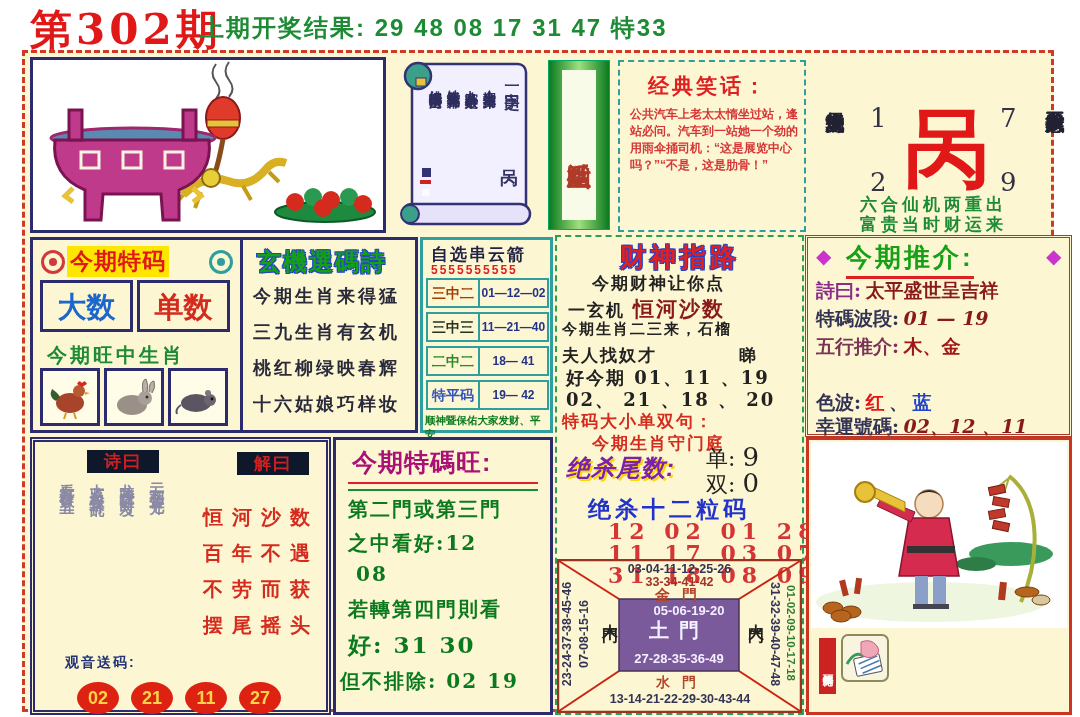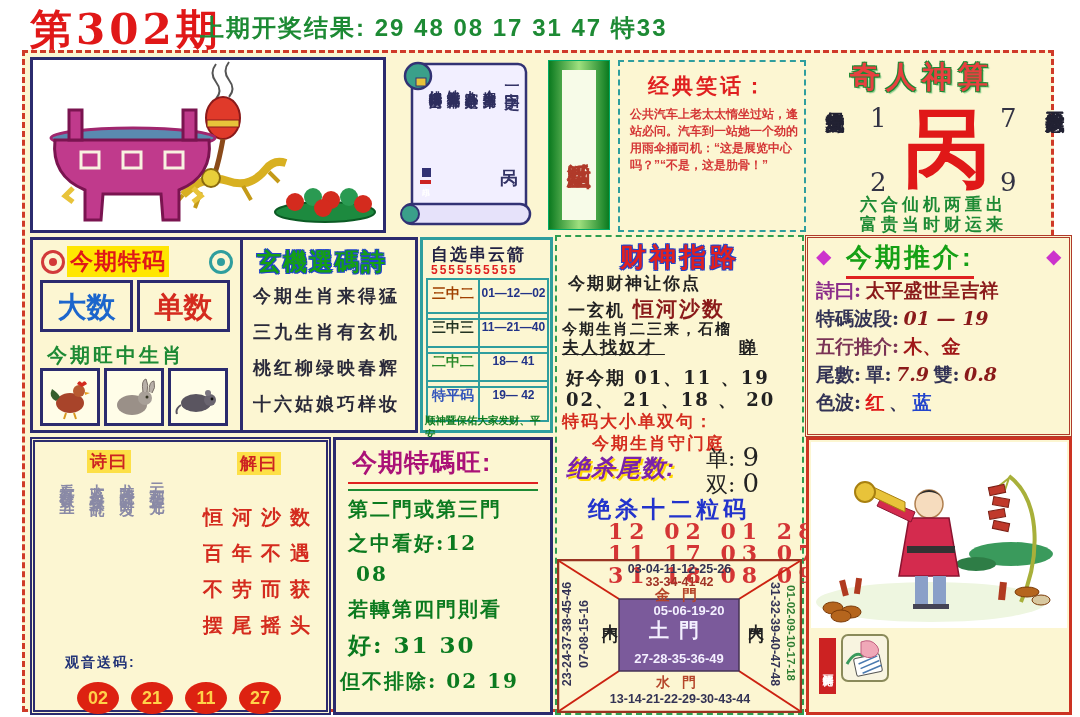--- a/index.html
+++ b/index.html
@@ -42,21 +42,21 @@
   .bigcell{border:3px solid #2b2b6e;box-sizing:border-box;text-align:center;font-weight:bold;font-size:29px;line-height:48px;}
   .zodiacLine{font-size:20px;font-weight:bold;color:#1d8a34;letter-spacing:3px;}
   .aniCell{border:3px solid #2b2b6e;box-sizing:border-box;background:#fffde8;display:flex;align-items:center;justify-content:center;}
   
   .xjTitle{font-size:24px;font-weight:bold;color:#15a015;letter-spacing:2px;text-shadow:-1px -1px 0 #2244cc,1px -1px 0 #2244cc,-1px 1px 0 #2244cc,1px 1px 0 #2244cc;}
   .xjLine{font-size:18px;color:#2a2a3a;font-weight:bold;letter-spacing:3px;font-family:"DejaVu Serif",serif;}
   
   .cyBox{left:420px;top:237px;width:133px;height:196px;border:3px solid #2f9e9e;box-sizing:border-box;background:#fcf6d2;}
   .cyTitle{font-size:17px;font-weight:bold;color:#222244;letter-spacing:2px;}
   .cyFives{font-size:12px;color:#e02020;font-weight:bold;letter-spacing:2px;}
-  .cyRow{position:absolute;left:3px;width:123px;height:42px;border:2px solid #2f9e9e;box-sizing:border-box;display:flex;}
+  .cyRow{position:absolute;left:3px;width:123px;height:30px;border:2px solid #2f9e9e;box-sizing:border-box;display:flex;}
   .cyLabel{width:50px;font-size:14px;font-weight:bold;line-height:26px;text-align:center;border-right:2px solid #2f9e9e;font-family:"DejaVu Serif",serif;}
   .cyVal{flex:1;font-size:12px;font-weight:bold;color:#223388;line-height:26px;text-align:center;}
   .cyFoot{font-size:10.5px;color:#0b7a1f;font-weight:bold;}
   
   .csBox{left:555px;top:235px;width:249px;height:480px;border:2px dashed #2e9e4f;box-sizing:border-box;background:#fcf6d2;}
   .csTitle{font-size:26px;font-weight:bold;color:#e02020;letter-spacing:4px;text-shadow:-1px -1px 0 #2244cc,1px -1px 0 #2244cc,-1px 1px 0 #2244cc,1px 1px 0 #2244cc;}
   .csLine{font-size:17px;color:#222;font-weight:bold;letter-spacing:2px;font-family:"DejaVu Serif",serif;}
   .csBig{font-size:21px;color:#8a1a1a;}
   .csRed{color:#d42b1e;}
   .jsLabel{font-size:24px;font-weight:bold;font-style:italic;color:#7a22aa;text-shadow:2px 2px 0 #ffd700;letter-spacing:1px;}
@@ -74,21 +74,21 @@
   .gGreen{color:#2e7d32;font-size:11.5px;}
   
   .tjBox{left:805px;top:235px;width:267px;height:202px;border:3px double #b03a2a;box-sizing:border-box;background:#fcf6d2;}
   .tjTitle{font-size:26px;font-weight:bold;color:#15a015;letter-spacing:3px;border-bottom:3px solid #e02020;padding-bottom:1px;}
   .tjDiamond{font-size:20px;color:#cc33cc;}
   .tjLabel{font-size:19px;font-weight:bold;color:#333355;font-family:"DejaVu Serif",serif;}
   .tjVal{font-size:19px;font-weight:bold;color:#8a1a1a;font-style:italic;font-family:"DejaVu Serif",serif;}
   .tjPurple{color:#8a2d8a;}
   
   .sjBox{left:30px;top:437px;width:301px;height:278px;border:5px double #2b2b6e;box-sizing:border-box;background:#fcf6d2;}
-  .tagYellow{background:#fde047;font-size:17px;font-weight:bold;color:#c22;padding:0 3px;letter-spacing:2px;}
+  .tagYellow{background:#0f172a;font-size:17px;font-weight:bold;color:#c22;padding:0 17px;letter-spacing:2px;}
   .poemCol{font-size:15px;font-weight:bold;color:#8a8aa6;letter-spacing:3px;}
   .jieRow{font-size:20px;font-weight:bold;color:#d42b1e;letter-spacing:9px;}
   .gyLabel{font-size:14px;font-weight:bold;color:#223377;letter-spacing:2px;}
   .gyNum{position:absolute;width:42px;height:32px;background:#dd2211;border-radius:50%;color:#ffd24a;font-size:18px;font-weight:bold;text-align:center;line-height:32px;}
   
   .twBox{left:333px;top:437px;width:220px;height:278px;border:3px solid #2b2b6e;box-sizing:border-box;background:#fcf6d2;}
   .twTitle{font-size:25px;font-weight:bold;color:#aa1177;letter-spacing:1px;}
   .twUnder{height:5px;border-top:2px solid #e02020;border-bottom:2px solid #1d8a34;}
   .twLine{font-size:20px;font-weight:bold;color:#0b7a1f;letter-spacing:2px;font-family:"DejaVu Serif",serif;}
   
@@ -160,21 +160,20 @@
     <div class="bannerInner">
       <div class="v bannerTxt">生活幽默</div>
     </div>
   </div>
   <div class="abs jokeBox">
     <div class="abs jokeTitle" style="left:28px;top:10px;">经典笑话：</div>
     <div class="abs jokeBody" style="left:10px;top:44px;width:168px;">公共汽车上老太太惰坐过站，逢站必问。汽车到一站她一个劲的用雨伞捅司机：“这是展览中心吗？”“不是，这是肋骨！”</div>
   </div>
 
   <div class="abs" style="left:812px;top:55px;width:262px;height:180px;">
-    <div class="abs qirenTitle" style="left:38px;top:2px;">奇人神算</div>
     <div class="abs v qirenSide" style="left:10px;top:42px;height:140px;">红波失势定成局</div>
     <div class="abs v qirenSide" style="left:230px;top:42px;height:140px;">要想发财找三六</div>
     <div class="abs qirenNum" style="left:58px;top:48px;">1</div>
     <div class="abs qirenNum" style="left:188px;top:48px;">7</div>
     <div class="abs qirenNum" style="left:58px;top:112px;">2</div>
     <div class="abs qirenNum" style="left:188px;top:112px;">9</div>
     <div class="abs qirenChar" style="left:92px;top:36px;">呙</div>
     <div class="abs qirenFoot" style="left:48px;top:138px;">六合仙机两重出</div>
     <div class="abs qirenFoot" style="left:48px;top:158px;">富贵当时财运来</div>
   </div>
@@ -244,27 +243,27 @@
     </div>
     <div class="cyRow" style="top:140px;">
       <div class="cyLabel" style="color:#3355bb;">特平码</div>
       <div class="cyVal">19— 42</div>
     </div>
     <div class="abs cyFoot" style="left:2px;top:174px;">顺神暨保佑大家发财、平安</div>
   </div>
 
   <div class="abs csBox"></div>
   <div class="abs csTitle" style="left:620px;top:240px;">财神指路</div>
-  <div class="abs csLine" style="left:568px;top:272px;">今期财神让你点</div>
+  <div class="abs csLine" style="left:592px;top:272px;">今期财神让你点</div>
   <div class="abs csLine" style="left:568px;top:295px;">
     <span>一玄机</span>
     <span class="csBig">恒河沙数</span>
   </div>
   <div class="abs csLine" style="left:562px;top:320px;font-size:15px;">今期生肖二三来，石榴</div>
-  <div class="abs csLine" style="left:562px;top:336px;text-decoration:underline;">
+  <div class="abs csLine" style="left:562px;top:344px;">
     <span>夫人找奴才</span>
     <span style="margin-left:74px;">睇</span>
   </div>
   <div class="abs csLine" style="left:566px;top:366px;font-size:18px;">好今期 01、11 、19</div>
   <div class="abs csLine" style="left:566px;top:388px;font-size:18px;">02、 21 、18 、 20</div>
   <div class="abs csLine csRed" style="left:562px;top:410px;">特码大小单双句：</div>
   <div class="abs csLine csRed" style="left:592px;top:432px;">今期生肖守门庭</div>
   <div class="abs jsLabel" style="left:566px;top:452px;">绝杀尾数:</div>
   <div class="abs jsVal" style="left:706px;top:442px;">
     <span>单:</span>
@@ -313,32 +312,29 @@
     </div>
     <div class="abs tjTitle" style="left:38px;top:2px;">今期推介:</div>
     <div class="abs" style="left:8px;top:68px;">
       <span class="tjLabel">特碼波段:</span>
       <span class="tjVal">01 — 19</span>
     </div>
     <div class="abs" style="left:8px;top:96px;">
       <span class="tjLabel" style="color:#7a3355;">五行推介:</span>
       <span class="tjVal" style="font-style:normal;color:#a01818;">木、金</span>
     </div>
-    <div class="abs" style="left:8px;top:124px;">
-      <span class="tjLabel">尾數:</span>
-      <span class="tjLabel">單:</span>
-      <span class="tjVal">7.9</span>
-      <span class="tjLabel">雙:</span>
-      <span class="tjVal">0.8</span>
-    </div>
     <div class="abs" style="left:8px;top:152px;">
       <span class="tjLabel">色波:</span>
       <span class="tjLabel" style="color:#e01818;">红</span>
       <span class="tjLabel">、</span>
       <span class="tjLabel" style="color:#2244cc;">蓝</span>
+    </div>
+    <div class="abs" style="left:8px;top:176px;">
+      <span class="tjLabel">幸運號碼:</span>
+      <span class="tjVal">02、12 、11</span>
     </div>
   </div>
 
   <div class="abs sjBox">
     <div class="abs tagYellow" style="left:52px;top:8px;">诗曰</div>
     <div class="abs tagYellow" style="left:202px;top:10px;">解曰</div>
     <div class="abs v poemCol" style="left:22px;top:30px;height:180px;">看好合数一三五。</div>
     <div class="abs v poemCol" style="left:52px;top:30px;height:180px;">太监当权众将乱。</div>
     <div class="abs v poemCol" style="left:82px;top:30px;height:180px;">龙吟虎啸一时发。</div>
     <div class="abs v poemCol" style="left:112px;top:30px;height:180px;">二五相合一七开。</div>

